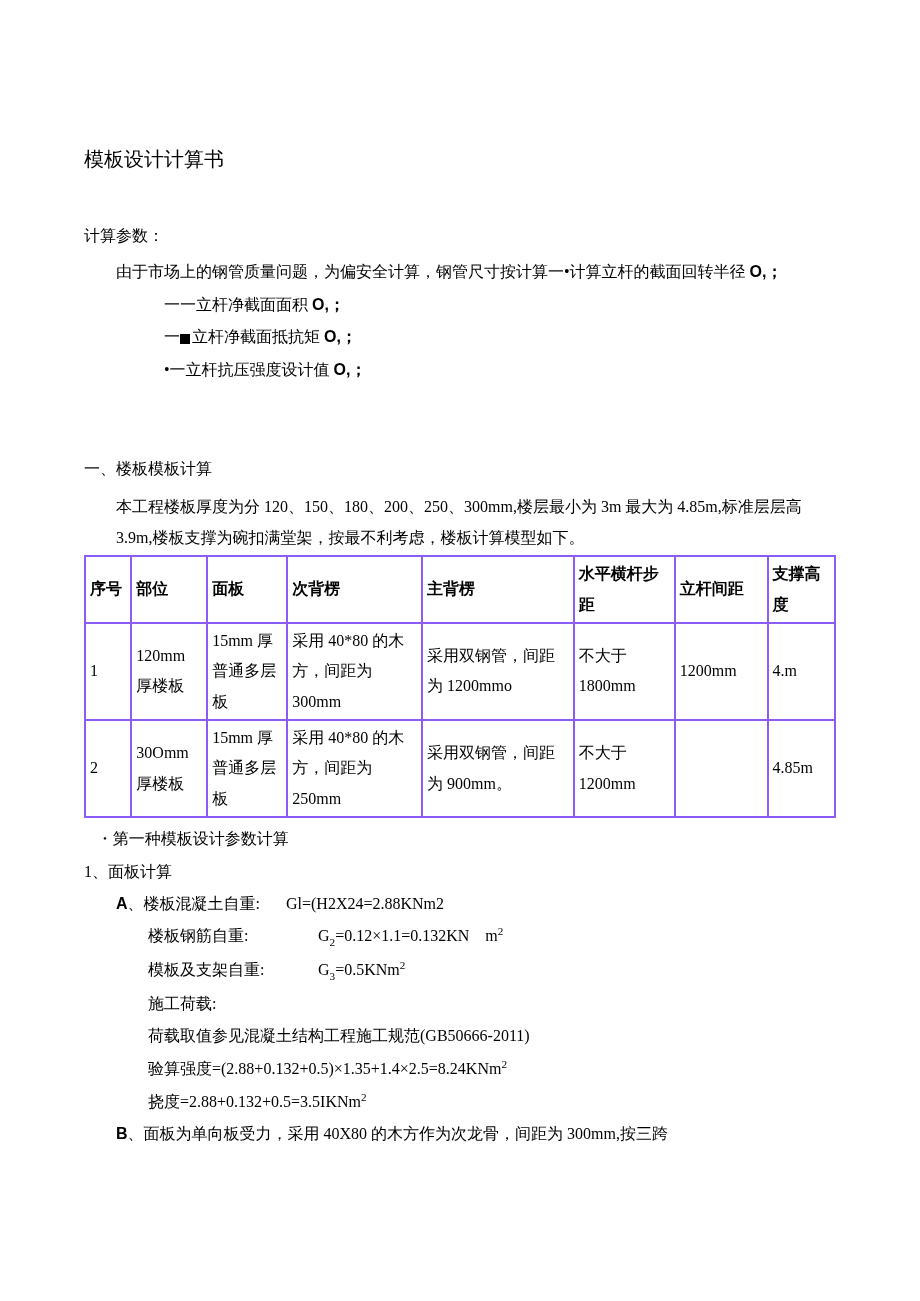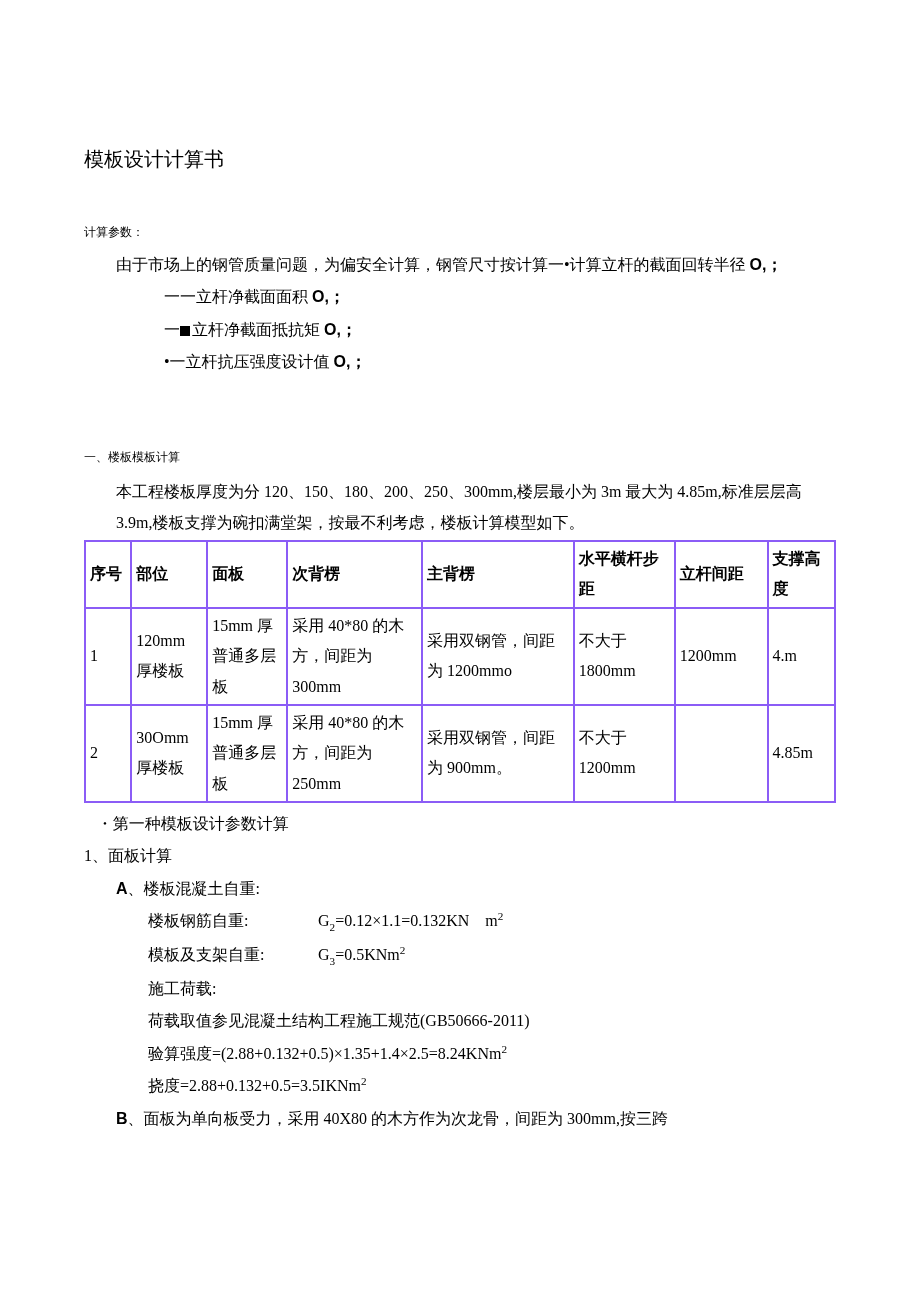--- a/index.html
+++ b/index.html
@@ -10,21 +10,21 @@
       width: 920px;
       padding: 140px 84px 60px 84px;
       font-size: 16px;
       line-height: 1.9;
     }
     .doc-title {
       font-size: 20px;
       margin-bottom: 28px;
     }
     .section-heading {
-      font-size: 12px;
+      font-size: 16px;
       margin-bottom: 6px;
       margin-top: 43px;
     }
     .indent-1 { padding-left: 2em; }
     .indent-2 { padding-left: 4em; }
     .indent-3 { padding-left: 5em; }
     .para { margin-bottom: 2px; }
     .bold { font-weight: bold; font-family: Arial, "SimHei", sans-serif; }
     .block-spacer { height: 24px; }
     table {
@@ -126,20 +126,21 @@
 </table>
 
 <div class="para" style="padding-left:0.8em;">・第一种模板设计参数计算</div>
 
 <div class="para">1、面板计算</div>
 
 <div class="para indent-1 calc-row">
   <div class="calc-label">
     <span class="bold">A</span><span>、楼板混凝土自重:</span>
   </div>
+  <div class="calc-value">Gl=(H2X24=2.88KNm2</div>
 </div>
 
 <div class="para indent-2 calc-row">
   <div class="calc-label">楼板钢筋自重:</div>
   <div class="calc-value">G<sub>2</sub>=0.12×1.1=0.132KN&nbsp;&nbsp;&nbsp;&nbsp;m<sup>2</sup></div>
 </div>
 <div class="para indent-2 calc-row">
   <div class="calc-label">模板及支架自重:</div>
   <div class="calc-value">G<sub>3</sub>=0.5KNm<sup>2</sup></div>
 </div>

